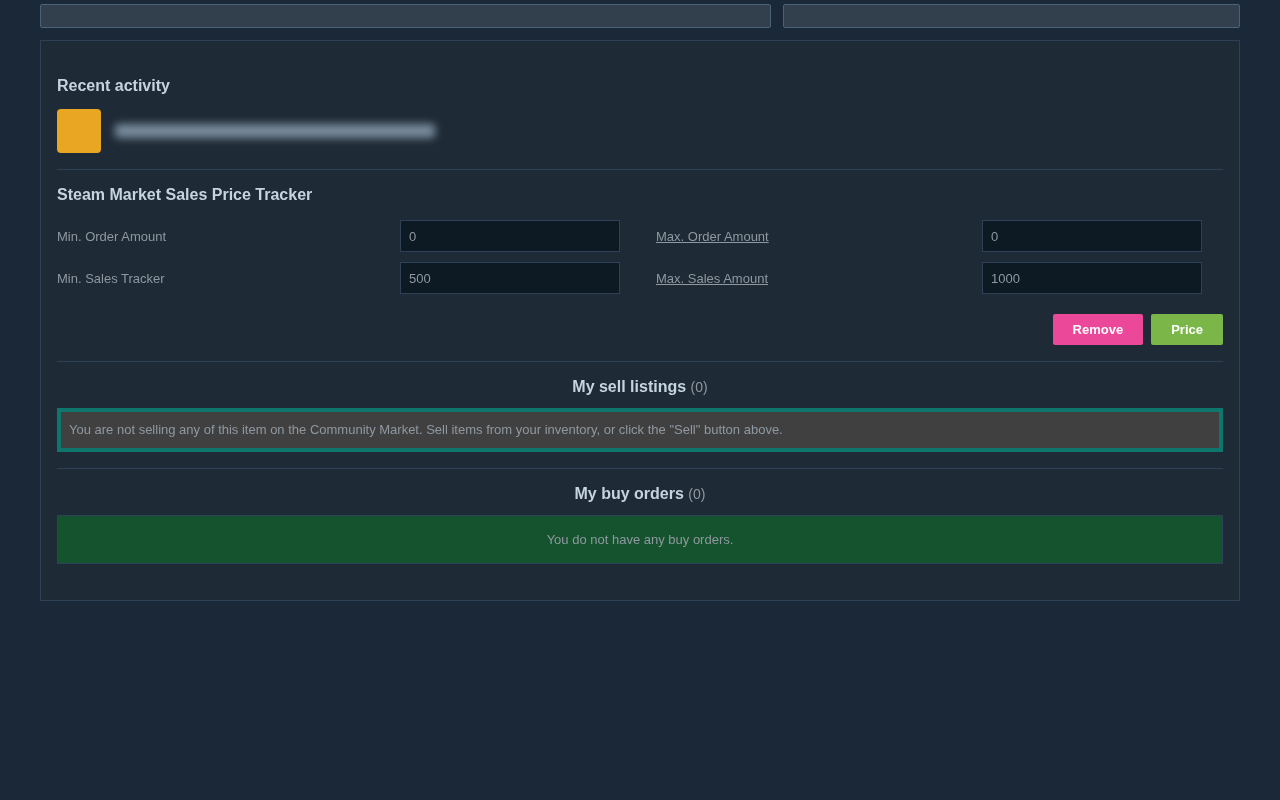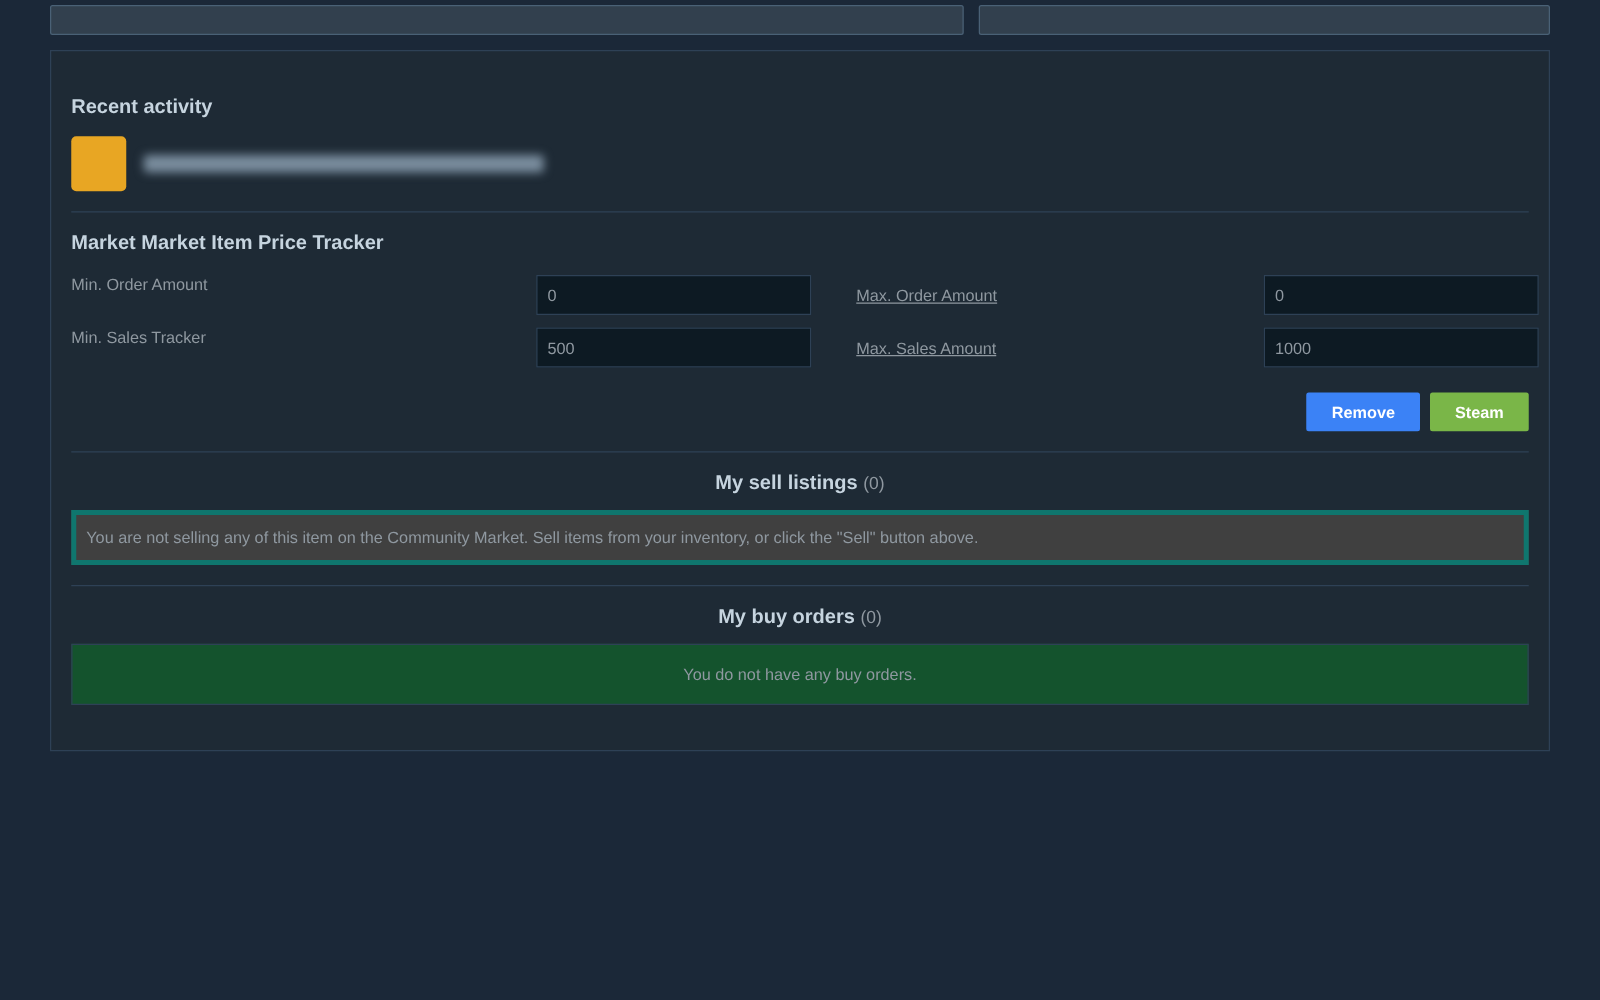--- a/index.html
+++ b/index.html
@@ -157,21 +157,21 @@
     }
 
     .tracker-buttons {
       display: flex;
       justify-content: flex-end;
       gap: 8px;
       margin-top: 10px;
     }
 
     .btn-remove {
-      background-color: #3b82f6;
+      background-color: #ec4899;
       color: #fff;
       border: none;
       padding: 8px 20px;
       font-size: 13px;
       font-weight: bold;
       cursor: pointer;
       border-radius: 2px;
     }
 
     .btn-save {
@@ -236,21 +236,22 @@
     .orders-empty {
       background-color: #14532d;
       border: 1px solid #2e4156;
       padding: 16px;
       font-size: 13px;
       color: #8f98a0;
     }
 
     .left-group {
       display: flex;
-      gap: 32px;
+      align-items: center;
+      gap: 3px;
     }
 
     .right-group {
       display: flex;
       align-items: center;
       gap: 16px;
       margin-left: 20px;
     }
   </style>
 </head>
@@ -267,21 +268,21 @@
 
     <div class="section">
       <div class="section-title">Recent activity</div>
       <div class="activity-item">
         <div class="activity-icon"></div>
         <div class="activity-text-blurred"></div>
       </div>
     </div>
 
     <div class="tracker-section">
-      <div class="tracker-title">Market Market Item Price Tracker</div>
+      <div class="tracker-title">Steam Market Sales Price Tracker</div>
       <div class="tracker-form">
 
         <div class="form-row">
           <div class="left-group">
             <label class="form-label">Min. Order Amount</label>
             <input class="form-input" type="text" value="0" style="">
           </div>
           <div class="right-group">
             <label class="form-label-right">Max. Order Amount</label>
             <input class="form-input-right" type="text" value="0" style="">
@@ -294,21 +295,21 @@
             <input class="form-input" type="text" value="500" style="">
           </div>
           <div class="right-group">
             <label class="form-label-right">Max. Sales Amount</label>
             <input class="form-input-right" type="text" value="1000" style="">
           </div>
         </div>
 
         <div class="tracker-buttons">
           <button class="btn-remove">Remove</button>
-          <button class="btn-save">Steam</button>
+          <button class="btn-save">Price</button>
         </div>
       </div>
     </div>
 
     <div class="listings-section">
       <div class="listings-title">
         <span>My sell listings</span>
         <span class="count">(0)</span>
       </div>
       <div class="listings-empty">You are not selling any of this item on the Community Market. Sell items from your inventory, or click the "Sell" button above.</div>

